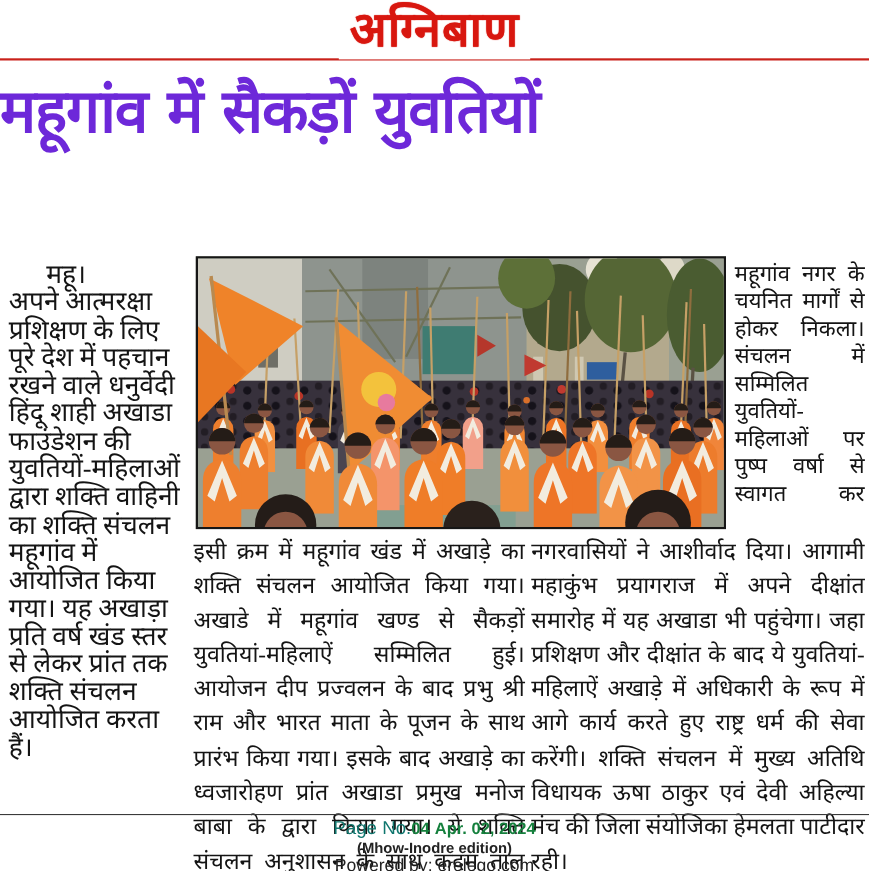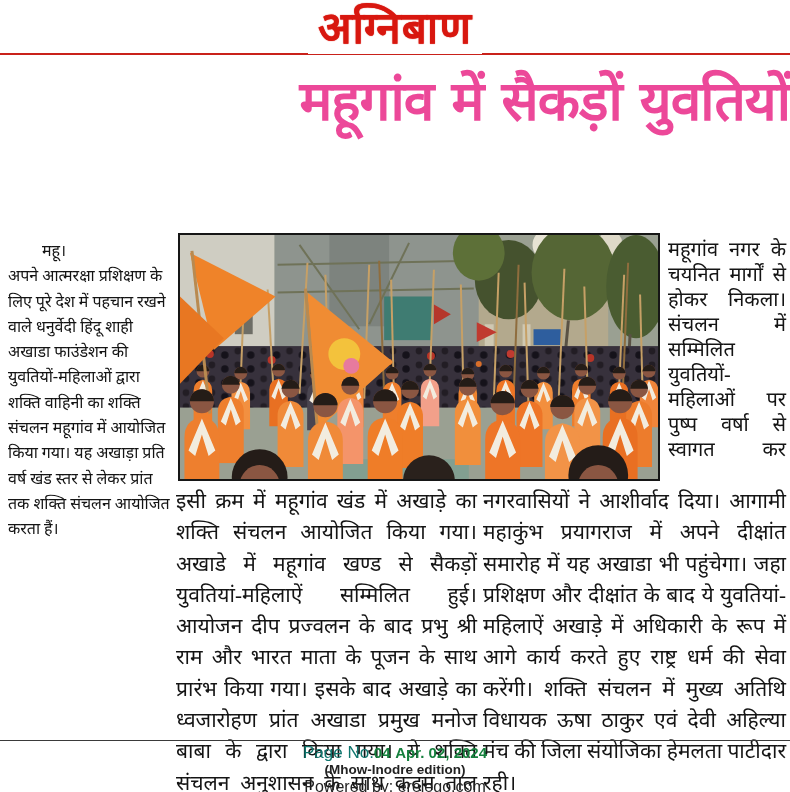--- a/index.html
+++ b/index.html
@@ -11,26 +11,26 @@
   .masthead{position:absolute;top:2px;left:0;width:790px;height:56px;text-align:center;}
   .masthead .logo{
     display:inline-block;position:relative;z-index:2;
     font-family:"DejaVu Sans","Liberation Sans",sans-serif;
     font-weight:800;font-size:44px;line-height:52px;color:#d8170f;
     letter-spacing:1px;text-shadow:0 0 1px #d8170f;
     padding:0 10px;background:#fff;
   }
   .masthead-rule{position:absolute;top:53px;left:0;width:790px;height:2px;background:#c9211a;z-index:1;}
   
-  .headline{position:absolute;top:64px;left:0;width:790px;text-align:right;
-    font-family:"DejaVu Sans","Liberation Sans",sans-serif;font-weight:800;color:#ec4899;}
+  .headline{position:absolute;top:64px;left:0;width:790px;text-align:left;
+    font-family:"DejaVu Sans","Liberation Sans",sans-serif;font-weight:800;color:#6d28d9;}
   .headline .hl{font-size:55px;line-height:74px;letter-spacing:-1px;white-space:nowrap;}
   
   .col-left{position:absolute;left:8px;top:238px;width:163px;
-    font-size:16px;line-height:25.3px;color:#141414;}
+    font-size:24px;line-height:25.3px;color:#141414;}
   .col-left .dateline{padding-left:34px;}
   
   .photo-frame{position:absolute;left:178px;top:233px;width:478px;height:244px;
     border:2px solid #161616;box-sizing:content-box;background:#9aa092;}
   .photo-frame svg{display:block;width:100%;height:100%;}
   
   .col-right{position:absolute;left:668px;top:237px;width:118px;
     font-size:20px;line-height:25px;color:#141414;
     text-align:justify;text-align-last:justify;}
   

